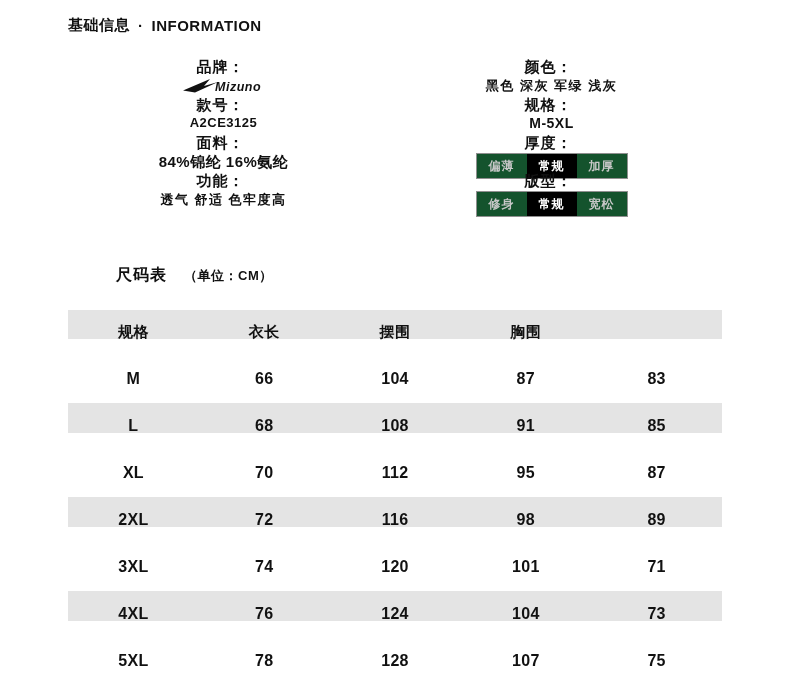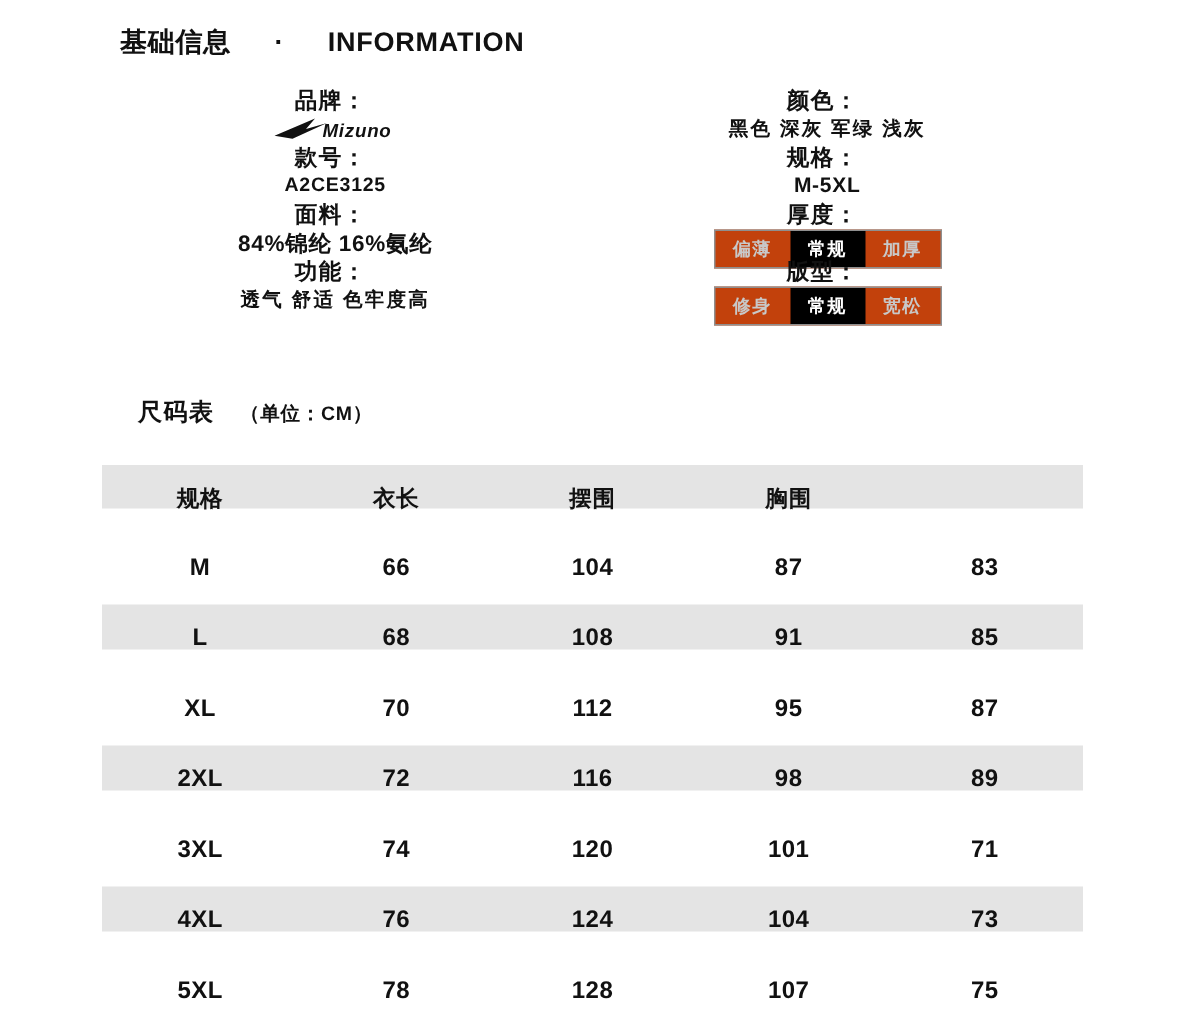--- a/index.html
+++ b/index.html
@@ -10,44 +10,44 @@
     --muted:#c8c8c8;
     --toggle-border:#8f8f8f;
   }
   html,body{margin:0;padding:0;background:#ffffff;}
   .page{
     position:relative;width:790px;height:684px;background:#ffffff;
     color:var(--text);font-family:"Liberation Sans","DejaVu Sans",sans-serif;
     overflow:hidden;
   }
   .title{
-    position:absolute;left:80px;top:16px;display:flex;align-items:center;
-    font-size:18px;font-weight:800;letter-spacing:0.5px;gap:21px;
+    position:absolute;left:68px;top:16px;display:flex;align-items:center;
+    font-size:15px;font-weight:800;letter-spacing:0.5px;
   }
   .title .dot{margin:0 8px;font-weight:800;}
   .info{position:absolute;left:104px;top:58px;right:30px;display:flex;}
   .col{display:flex;flex-direction:column;}
   .col-left{width:239px;}
   .col-right{flex:1;}
   .info-row{height:38px;display:flex;align-items:center;flex-direction:column;}
   .label{font-size:15px;font-weight:800;letter-spacing:1px;margin-right:6px;white-space:nowrap;}
   .value{white-space:nowrap;}
   .v-code{font-size:13px;font-weight:800;letter-spacing:0.5px;}
   .v-fabric{font-size:15px;font-weight:800;letter-spacing:0.5px;}
   .v-color{font-size:13px;font-weight:600;letter-spacing:1.5px;}
   .v-spec{font-size:14px;font-weight:800;letter-spacing:0.5px;}
   .v-features{font-size:13px;font-weight:600;letter-spacing:1.5px;}
   .logo{display:block;}
-  .toggle{display:flex;border:1px solid var(--toggle-border);background:#c2410c;}
+  .toggle{display:flex;border:1px solid var(--toggle-border);background:#14532d;}
   .toggle .opt{
     width:50px;height:24px;line-height:24px;text-align:center;
     font-size:12px;font-weight:700;color:var(--muted);letter-spacing:1px;
   }
   .toggle .opt.sel{background:var(--sel-bg);color:var(--sel-text);}
-  .size-head{position:absolute;left:92px;top:265px;display:flex;align-items:baseline;font-weight:800;}
+  .size-head{position:absolute;left:116px;top:265px;display:flex;align-items:baseline;font-weight:800;}
   .size-head .t{font-size:16px;letter-spacing:1px;}
   .size-head .u{font-size:13px;margin-left:17px;letter-spacing:0.5px;}
   .table{position:absolute;left:68px;top:310px;width:654px;}
   .thead{
     height:29px;background:var(--stripe);display:flex;align-items:center;
     font-weight:800;font-size:15px;letter-spacing:0.5px;
   }
   .thead span,.trow span{width:20%;text-align:center;margin-top:16px;}
   .trow{
     height:30px;margin-top:17px;display:flex;align-items:center;

